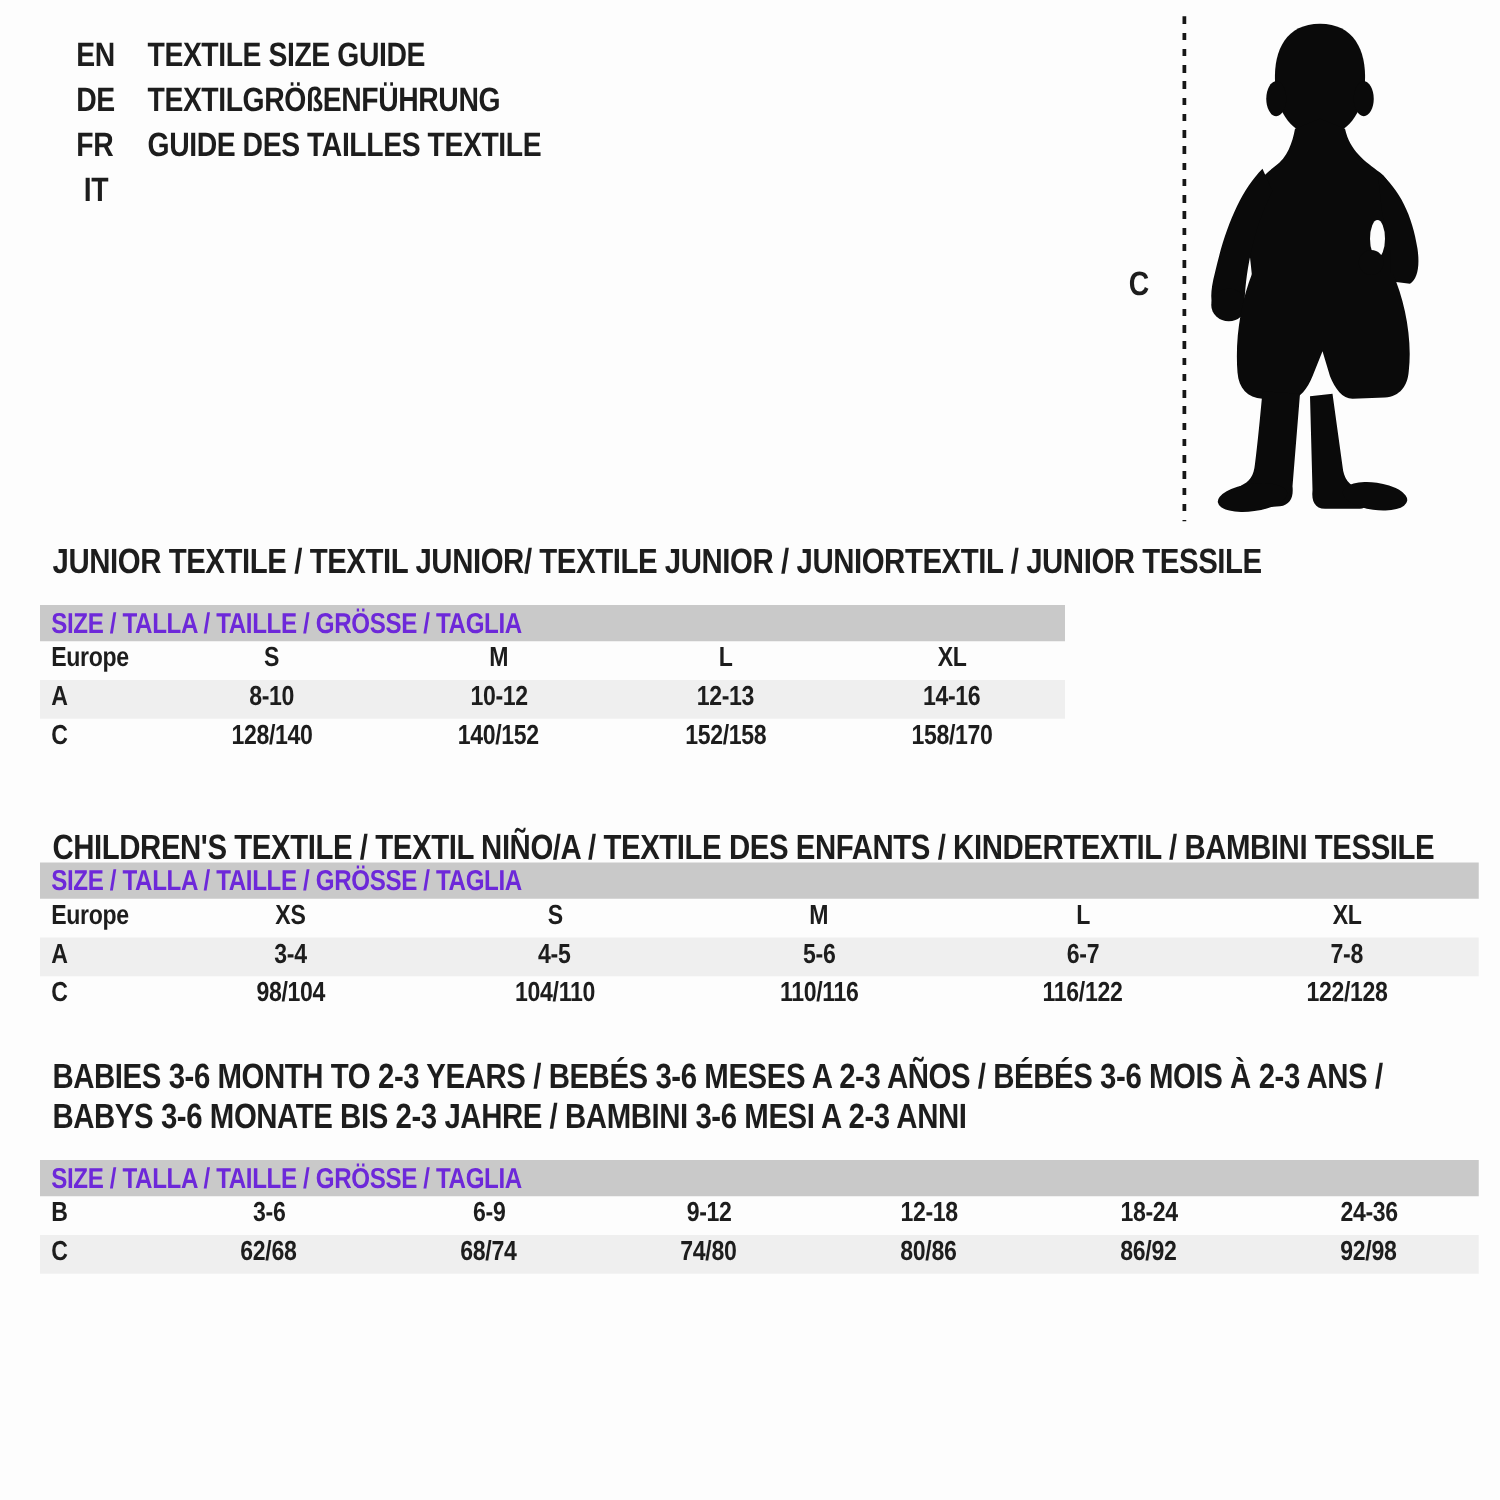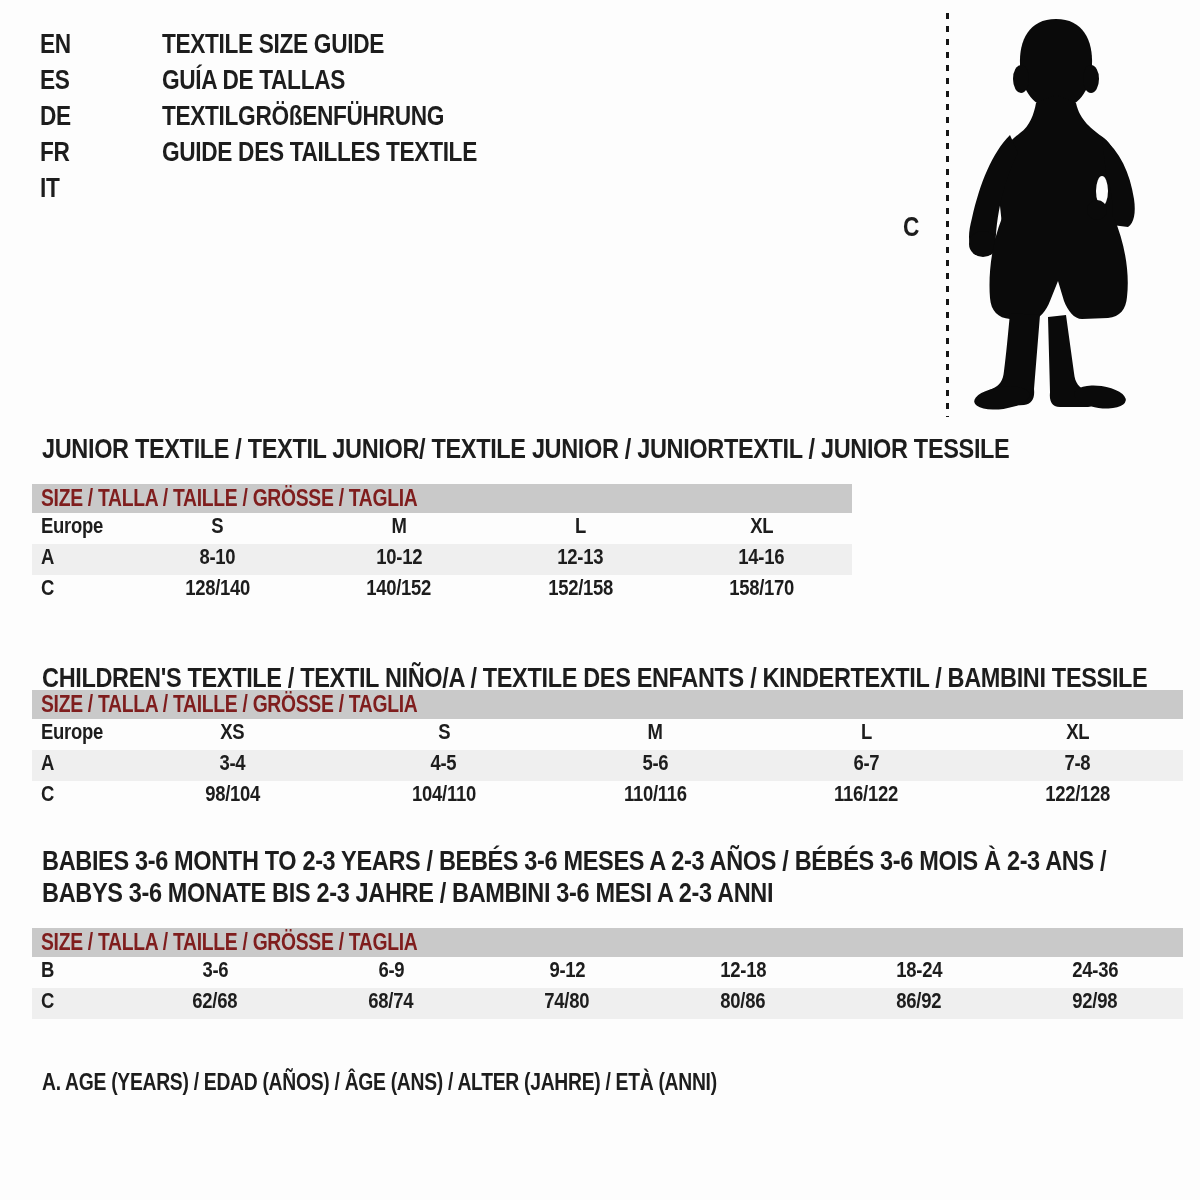--- a/index.html
+++ b/index.html
@@ -8,63 +8,59 @@
     background:#fdfdfd; overflow:hidden;
     font-family:"Liberation Sans", sans-serif;
     font-weight:bold; color:#1d1d1d;
   }
   
   .cx  { display:inline-block; transform:scaleX(0.84); transform-origin:0 50%; white-space:nowrap; letter-spacing:-0.015em; }
   .cxc { display:inline-block; transform:scaleX(0.84); transform-origin:50% 50%; white-space:nowrap; letter-spacing:-0.015em; }
 
   
   .lang-block { position:absolute; left:40px; top:26px; }
-  .lang-row   { height:36px; display:flex; align-items:center; font-size:27px; }
+  .lang-row   { height:36px; display:flex; align-items:center; font-size:27px;text-align:center; }
   .lang-code  { display:inline-block; width:78px; }
-  .lang-title { display:inline-block;margin-left:44px; }
+  .lang-title { display:inline-block; }
 
   
   .measure-line {
     position:absolute; left:946px; top:13px; width:3px; height:404px;
     background:repeating-linear-gradient(to bottom, #161616 0 6px, transparent 6px 13px);
   }
   .measure-label { position:absolute; left:903px; top:212px; font-size:27px; }
   .figure-svg { position:absolute; left:962px; top:13px; }
 
   
   .section-title { position:absolute; left:42px; font-size:28px; line-height:32px; }
 
   
   .stable { position:absolute; left:32px; }
   .thead {
     height:29px; background:#c9c9c9; display:flex; align-items:center;
-    padding-left:9px; font-size:23px; color:#7f1d1d;
+    padding-left:9px; font-size:23px; color:#6d28d9;
   }
   .trow { display:flex; height:31px; align-items:flex-start; font-size:22px; }
   .tbody .trow:nth-child(even) { background:#efefef; }
   .cell-label { width:95px; padding-left:9px; box-sizing:border-box; }
   .cell-val   { flex:1; text-align:center; }
 
   
   .legend { position:absolute; left:42px; top:1067px; }
   .legend-line { height:31.5px; display:flex; align-items:center; font-size:23px; }
 </style>
 </head>
 <body>
 
 <div class="page">
 
   <div class="lang-block">
       <div class="lang-row">
         <span class="lang-code"><span class="cx">EN</span></span>
         <span class="lang-title"><span class="cx">TEXTILE SIZE GUIDE</span></span>
-      </div>
-      <div class="lang-row">
-        <span class="lang-code"><span class="cx">ES</span></span>
-        <span class="lang-title"><span class="cx">GUÍA DE TALLAS</span></span>
       </div>
       <div class="lang-row">
         <span class="lang-code"><span class="cx">DE</span></span>
         <span class="lang-title"><span class="cx">TEXTILGRÖßENFÜHRUNG</span></span>
       </div>
       <div class="lang-row">
         <span class="lang-code"><span class="cx">FR</span></span>
         <span class="lang-title"><span class="cx">GUIDE DES TAILLES TEXTILE</span></span>
       </div>
       <div class="lang-row">
@@ -194,18 +190,15 @@
           <div class="cell-val"><span class="cxc">68/74</span></div>
           <div class="cell-val"><span class="cxc">74/80</span></div>
           <div class="cell-val"><span class="cxc">80/86</span></div>
           <div class="cell-val"><span class="cxc">86/92</span></div>
           <div class="cell-val"><span class="cxc">92/98</span></div>
         </div>
       </div>
   </div>
 
   <div class="legend">
-      <div class="legend-line">
-        <span class="cx">A. AGE (YEARS) / EDAD (AÑOS) / ÂGE (ANS) / ALTER (JAHRE) / ETÀ (ANNI)</span>
-      </div>
     </div>
 
 </div>
 
 </body></html>

